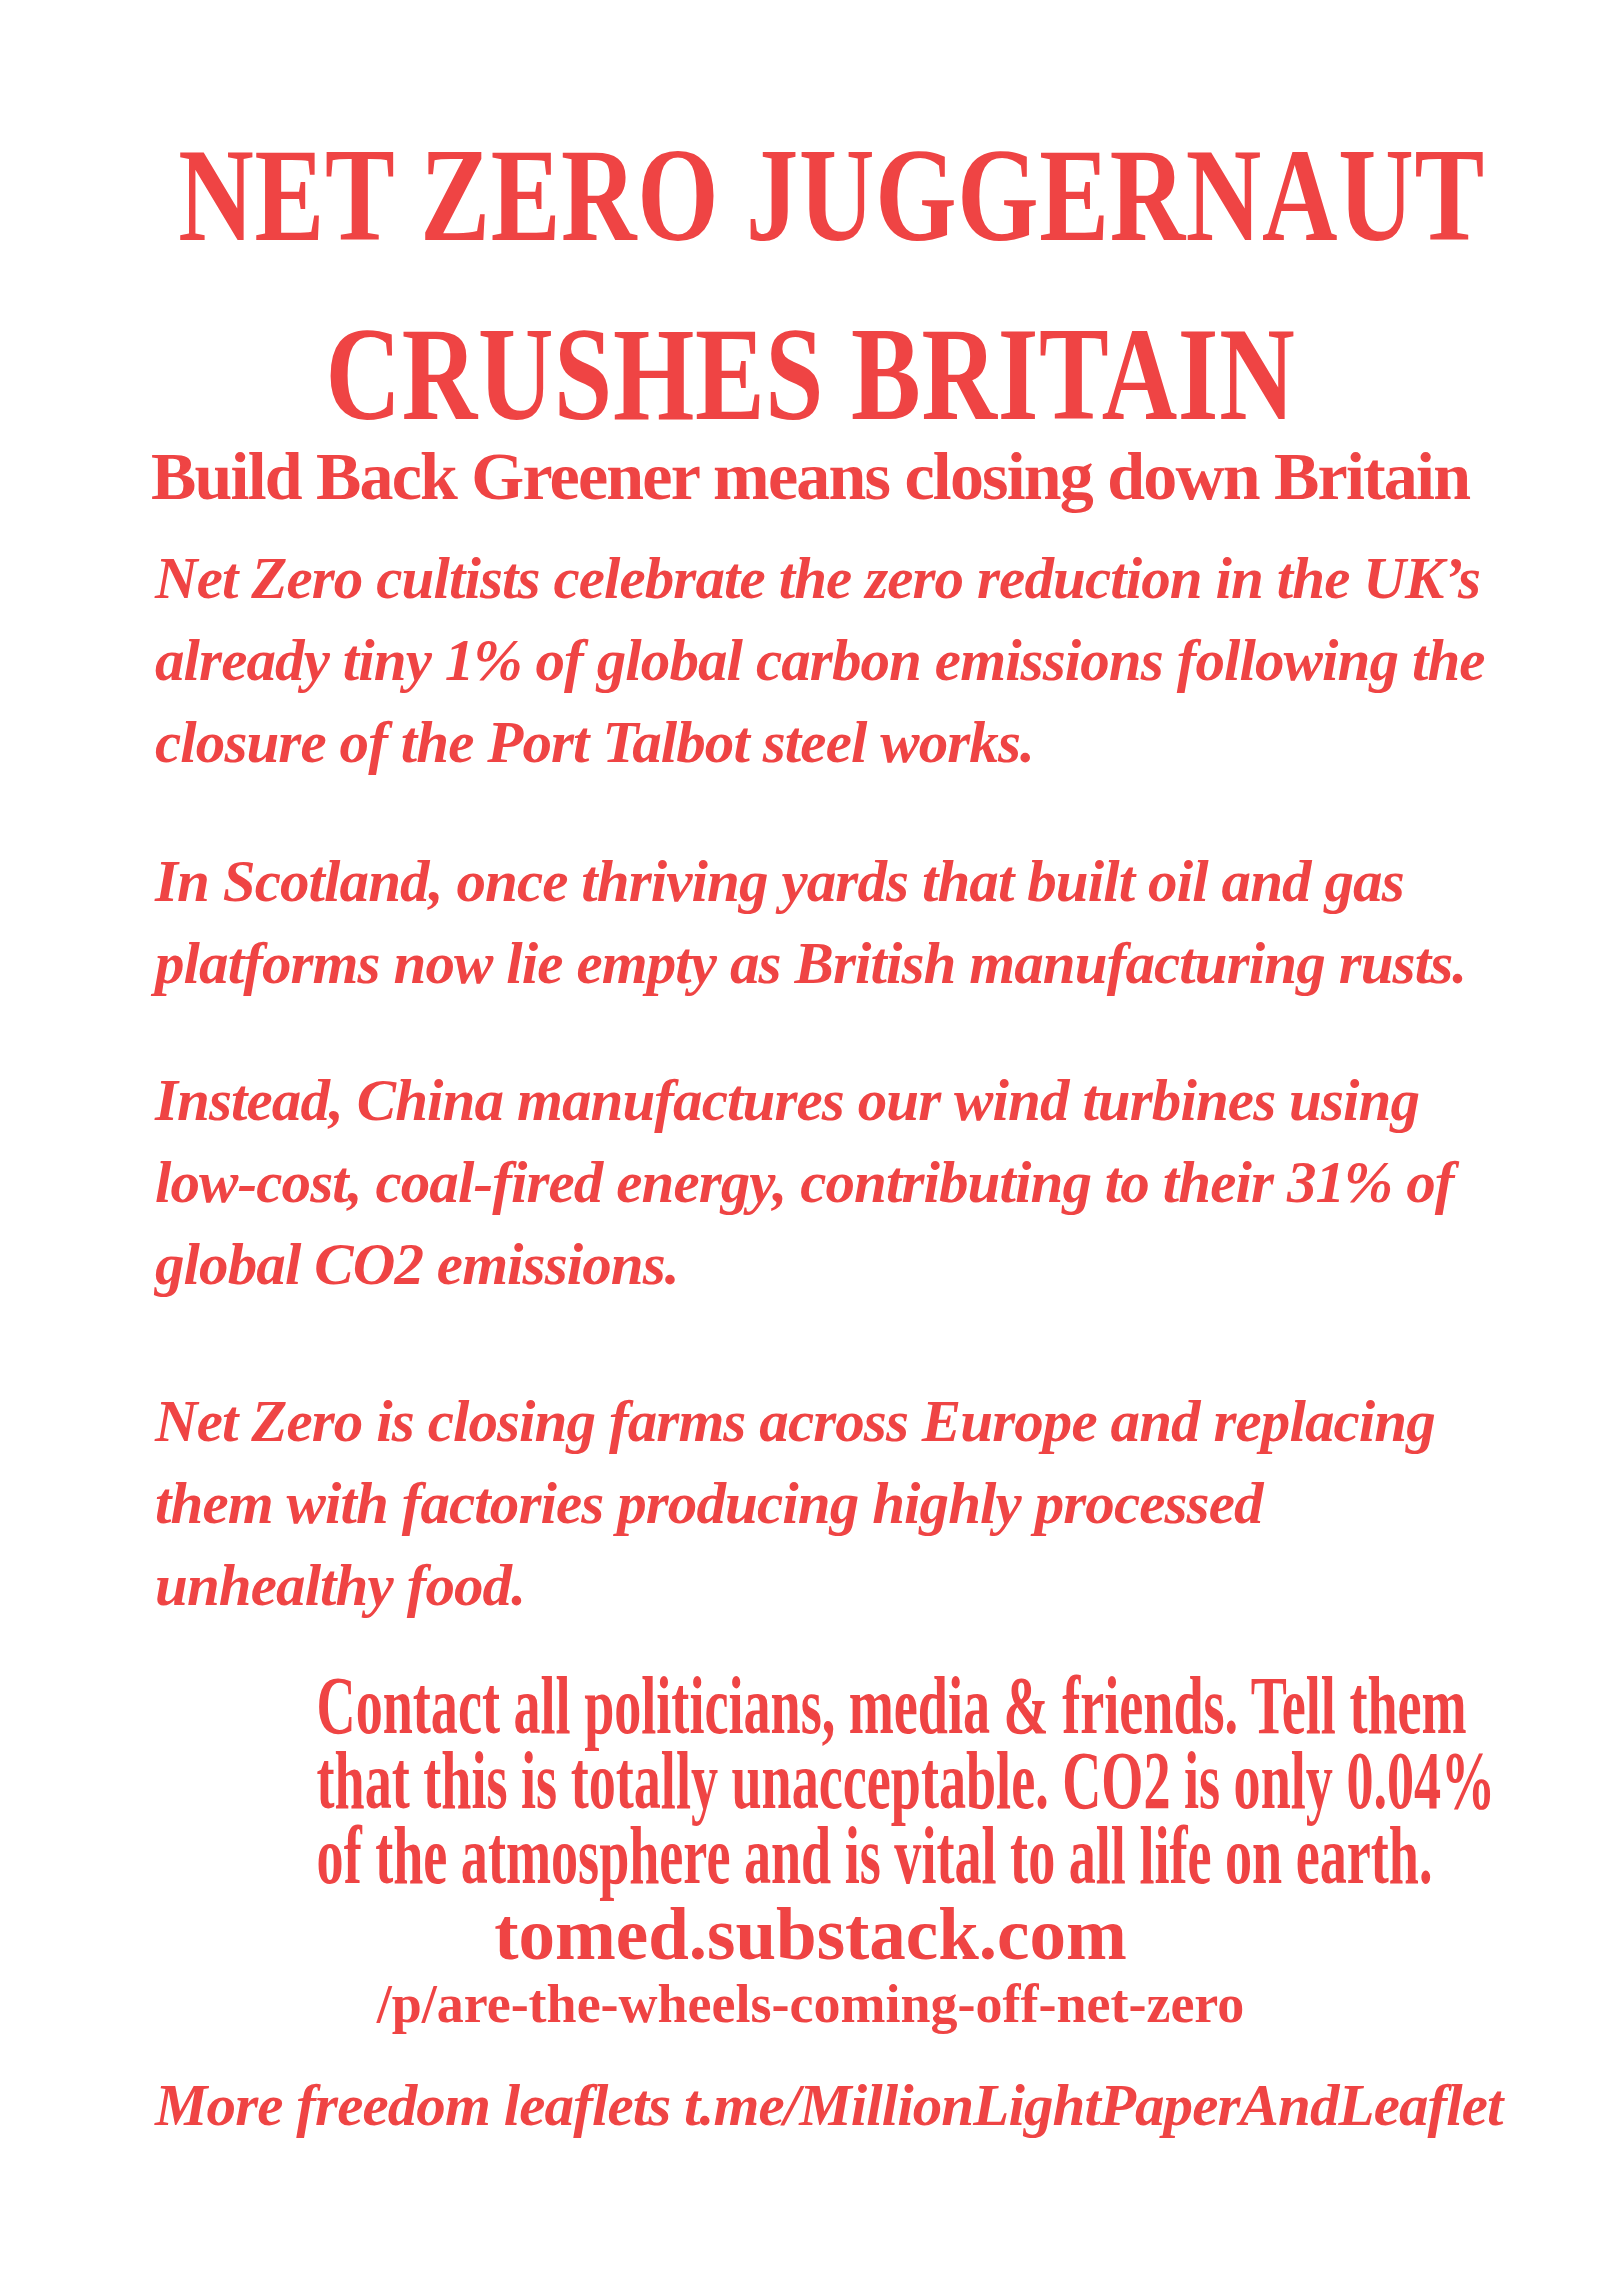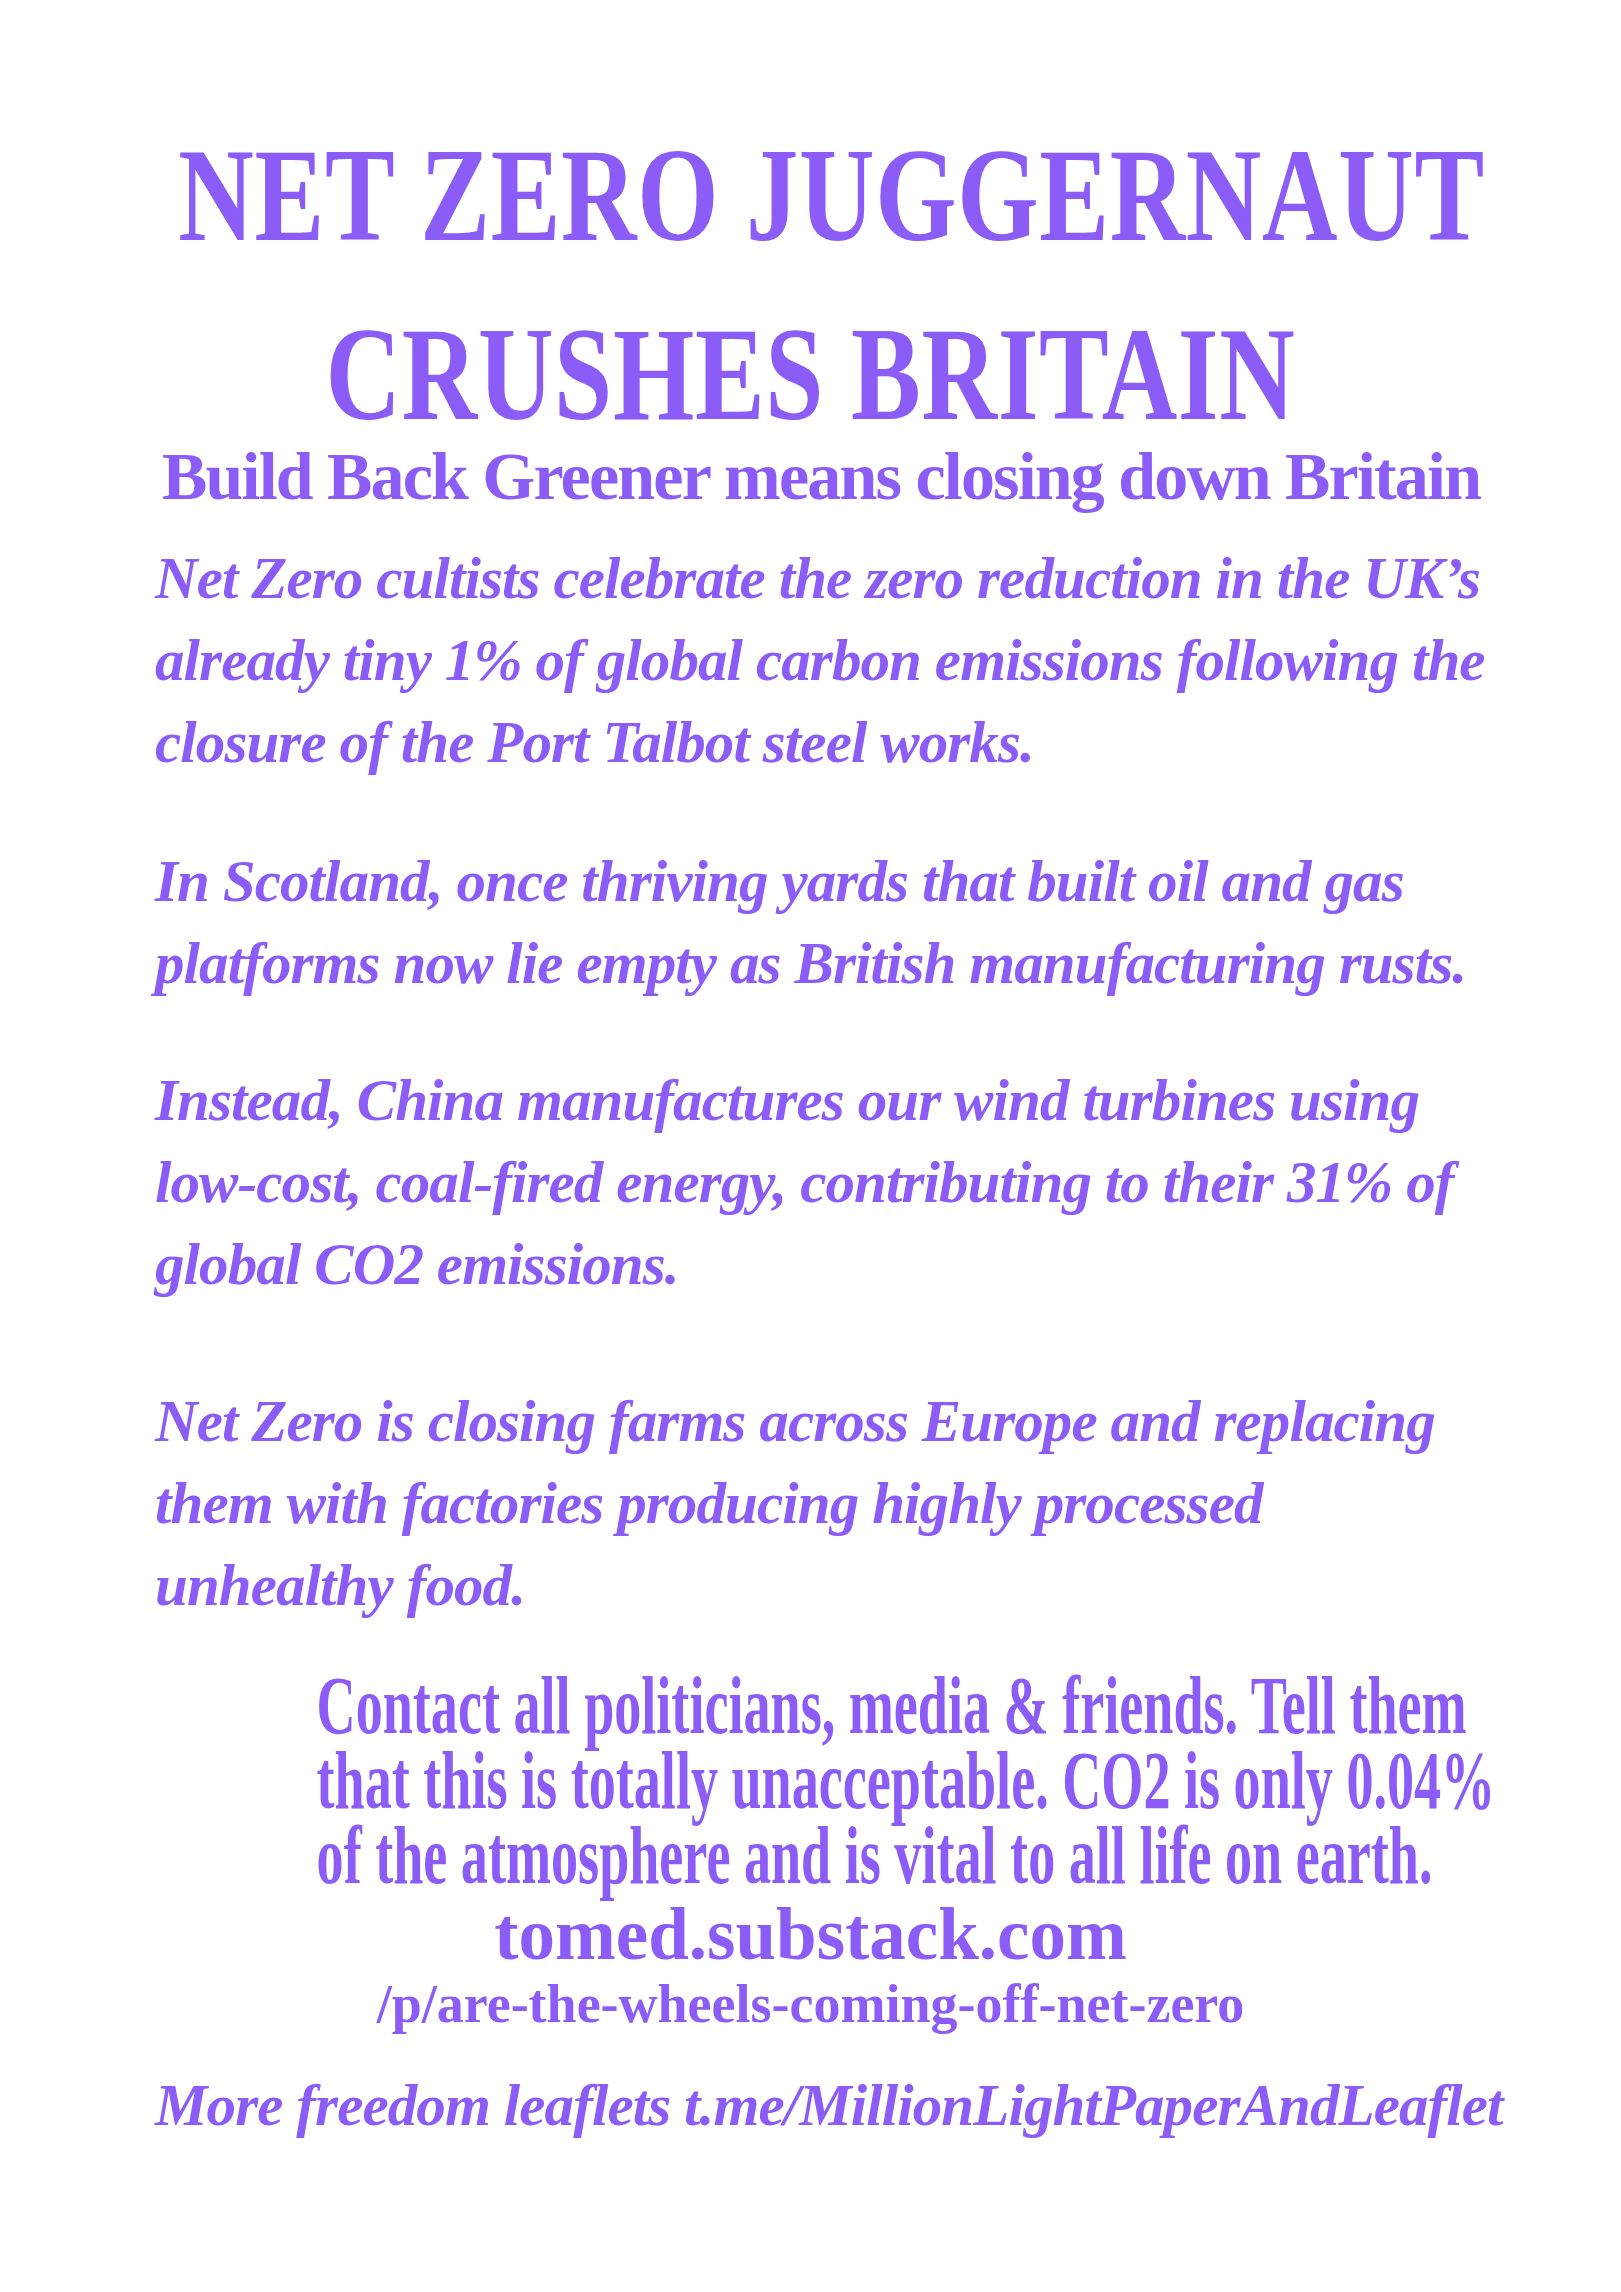--- a/index.html
+++ b/index.html
@@ -1,21 +1,21 @@
 <!DOCTYPE html>
 <html style="font-size:14.3px"><head>
 <meta charset="utf-8">
 <style>
   html,body { margin:0; padding:0; background:#e8e8e8; }
   .page {
     position:relative;
     width:1621px; height:2293px;
     margin:0 auto;
     background:#ffffff;
-    color:#8b5cf6;
+    color:#ef4444;
     overflow:hidden;
     font-family:"Liberation Serif", serif;
   }
   .abs { position:absolute;font-weight:bold; }
 
   
   .title {
     left:0; width:100%;
     text-align:center;
     font-weight:bold;
@@ -24,21 +24,21 @@
     letter-spacing:0.9px;
     white-space:nowrap;
   }
   .title .tline {
     display:block;
     transform:scaleX(0.78);
     transform-origin:50% 50%;
   }
 
   .subtitle {
-    left:162px;
+    left:151px;
     font-weight:bold;
     font-size:68px;
     line-height:81px;
     letter-spacing:-1.8px;
     white-space:nowrap;
   }
 
   
   .script {
     left:155px;

